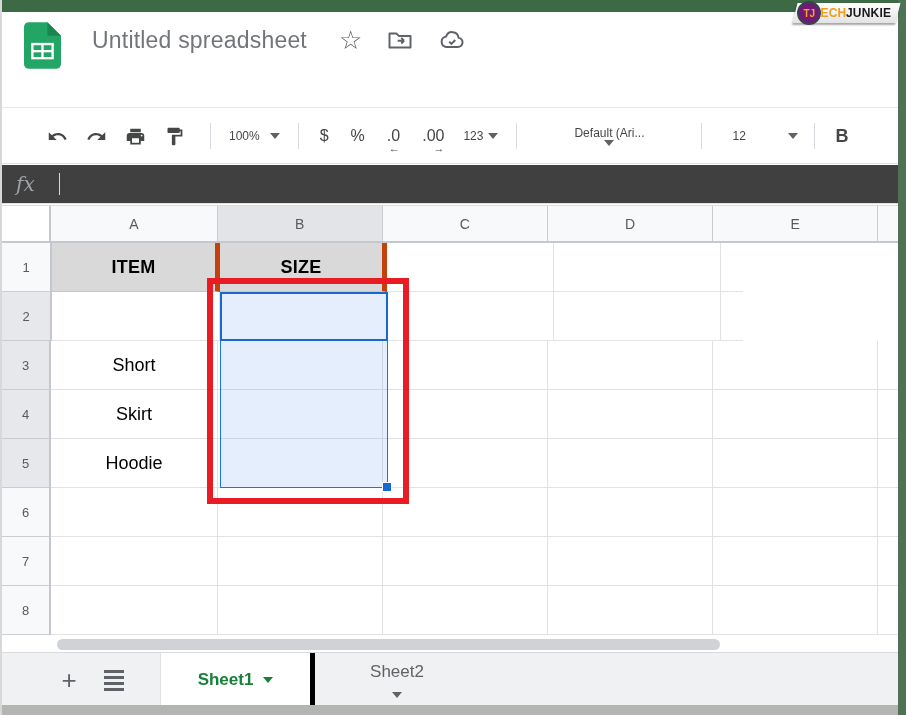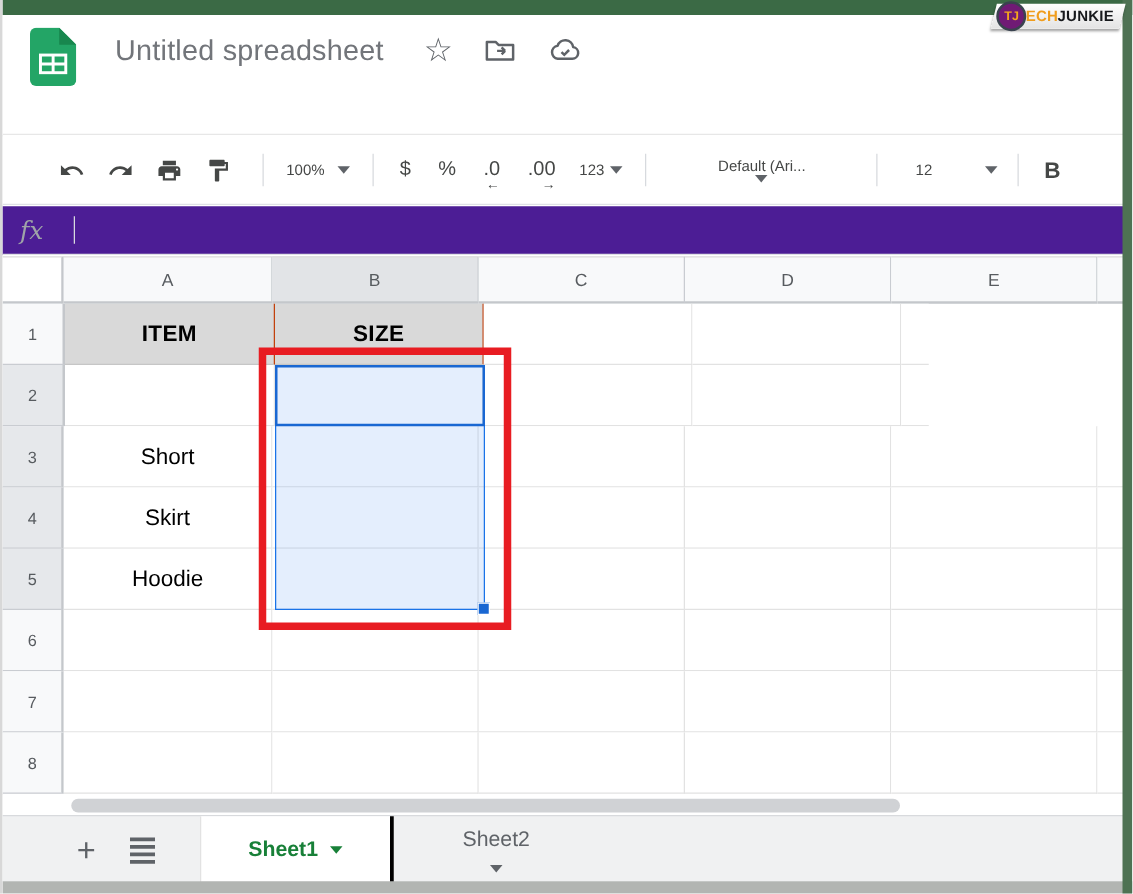--- a/index.html
+++ b/index.html
@@ -45,41 +45,41 @@
   .caret{width:0;height:0;border-left:5px solid transparent;border-right:5px solid transparent;border-top:6px solid #5f6368;display:inline-block;}
   .fmt{margin:0 11px;position:relative;font-size:16px;}
   .dec-arrow{position:absolute;font-size:11px;left:2px;bottom:-9px;color:#454746;}
   .inc-arrow{position:absolute;font-size:11px;right:0px;bottom:-9px;color:#454746;}
   .fmt123{display:flex;align-items:center;gap:5px;margin:0 8px;}
   .font-ctl{display:flex;align-items:center;justify-content:space-between;width:152px;margin:0 6px;flex-direction:column;}
   .size-ctl{display:flex;align-items:center;justify-content:space-between;width:80px;margin:0 6px;padding-left:14px;}
   .bold-btn{font-size:18px;font-weight:700;margin-left:10px;}
 
   
-  .fxbar{position:absolute;left:0;top:165px;width:898px;height:39px;background:#4c1d95;border-bottom:1px solid #dfe1e5;display:flex;align-items:center;}
+  .fxbar{position:absolute;left:0;top:165px;width:898px;height:39px;background:#404040;border-bottom:1px solid #dfe1e5;display:flex;align-items:center;}
   .fx{font-family:"DejaVu Serif",serif;font-style:italic;font-size:20px;color:#9fa3a8;margin-left:14px;}
   .fxsep{width:1px;height:22px;background:#d7dade;margin-left:24px;}
 
   
   .grid{position:absolute;left:0;top:205px;width:898px;}
   .ghead-row{display:flex;height:38px;}
   .corner{width:50px;background:#fff;border-right:2px solid #c4c7cb;border-bottom:2px solid #c4c7cb;border-top:1px solid #dcdcdc;}
   .col-h{width:167px;background:#f8f9fa;border-right:1px solid #c9ccd1;border-bottom:2px solid #c4c7cb;border-top:1px solid #dcdcdc;
          display:flex;align-items:center;justify-content:center;font-size:14px;color:#575b5f;}
   .col-h:nth-child(2){width:168px;}
   .col-h.sel{background:#e2e4e7;}
   .col-h.filler{width:22px;border-right:none;}
   .grow{display:flex;height:49px;}
   .row-h{width:50px;background:#f8f9fa;border-right:2px solid #c4c7cb;border-bottom:1px solid #c9ccd1;
          display:flex;align-items:center;justify-content:center;font-size:13px;color:#575b5f;}
   .row-h.sel{background:#e6e8eb;}
   .cell{width:167px;background:#fff;border-right:1px solid #e2e2e2;border-bottom:1px solid #e2e2e2;
         display:flex;align-items:center;justify-content:center;font-size:18px;color:#000;}
   .grow .cell:nth-child(2){width:168px;}
-  .cell.label-cell{background:#d9d9d9;font-weight:700;border-right:1px solid #c2410c;border-bottom:1px solid #c6c6c6;letter-spacing:.3px;}
+  .cell.label-cell{background:#d9d9d9;font-weight:700;border-right:5px solid #c2410c;border-bottom:1px solid #c6c6c6;letter-spacing:.3px;}
   .cell.filler{width:22px;border-right:none;}
 
   
   .sel-range{position:absolute;left:218px;top:292px;width:168px;height:196px;background:rgba(66,133,244,.14);
              border:1px solid #1a73e8;z-index:10;}
   .sel-active{position:absolute;left:-1px;top:-1px;width:168px;height:49px;border:2px solid #1967d2;}
   .fill-handle{position:absolute;right:-5px;bottom:-5px;width:10px;height:10px;background:#1967d2;border:1px solid #fff;}
 
   
   .red-annotation{position:absolute;left:205px;top:278px;width:202px;height:226px;border:6px solid #e81c22;z-index:20;}
@@ -88,21 +88,21 @@
   .hscroll{position:absolute;left:0;top:636px;width:898px;height:16px;background:#fff;}
   .hthumb{position:absolute;left:55px;top:3px;width:663px;height:11px;background:#d0d2d5;border-radius:6px;}
 
   
   .sheetbar{position:absolute;left:0;top:652px;width:898px;height:53px;background:#f0f1f2;border-top:1px solid #d8dadd;}
   .add-sheet{position:absolute;left:52px;top:12px;width:30px;height:30px;font-size:26px;color:#5f6368;
              display:flex;align-items:center;justify-content:center;font-weight:400;}
   .all-sheets{position:absolute;left:102px;top:17px;display:flex;flex-direction:column;gap:3px;}
   .all-sheets i{width:20px;height:3px;background:#5f6368;display:block;}
   .tab-active{position:absolute;left:158px;top:0;width:155px;height:53px;background:#fff;display:flex;align-items:center;
-              justify-content:center;gap:10px;border-left:1px solid #e2e2e2;border-right:3px solid #000000;}
+              justify-content:center;gap:10px;border-left:1px solid #e2e2e2;border-right:5px solid #000000;}
   .tab-active .tab-label{font-size:17px;font-weight:700;color:#188038;}
   .tab-active .caret{border-top-color:#188038;}
   .tab-inactive{position:absolute;left:335px;top:0;width:120px;height:53px;display:flex;align-items:center;justify-content:center;gap:10px;flex-direction:column;}
   .tab-inactive .tab-label{font-size:17px;color:#5f6368;}
 </style>
 </head>
 <body>
 
 <div class="page">
   <div class="top-bar"></div>

